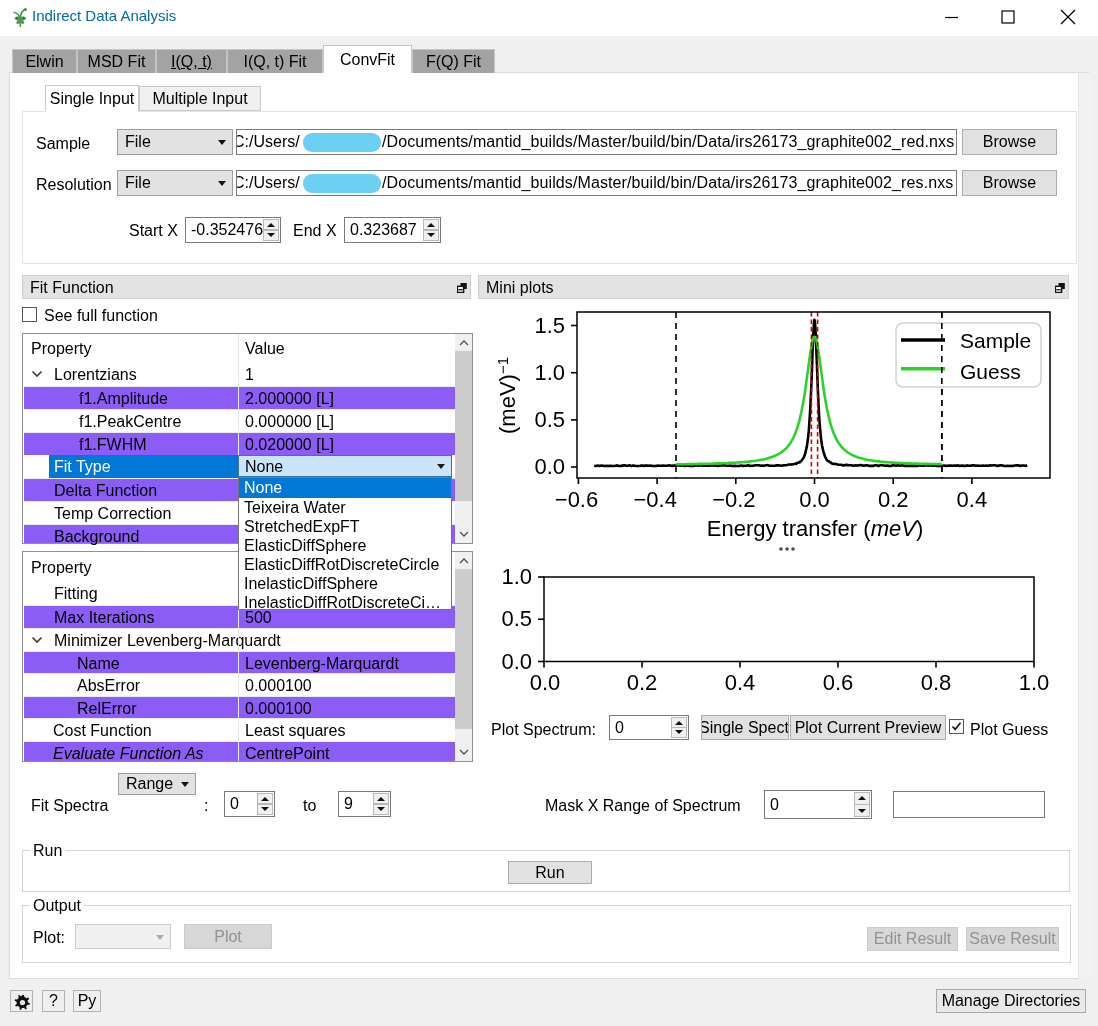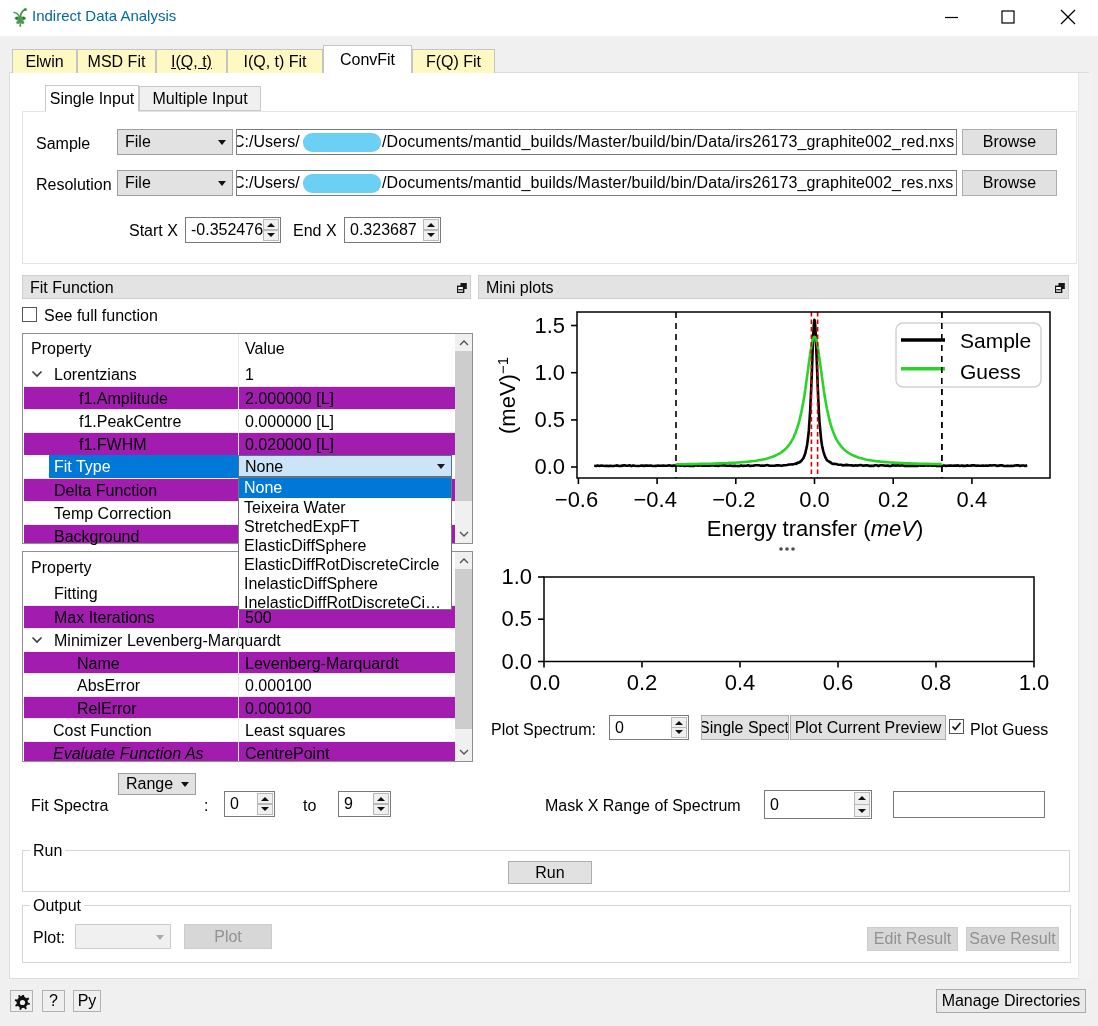--- a/index.html
+++ b/index.html
@@ -1,41 +1,41 @@
 <!DOCTYPE html>
 <html><head><meta charset="utf-8"><style>
 *{margin:0;padding:0;box-sizing:border-box;}
 html,body{width:1098px;height:1026px;}
 body{font-family:"Liberation Sans",sans-serif;position:relative;background:#f0f0f0;overflow:hidden;}
 .abs{position:absolute;}
 .titlebar{position:absolute;left:0;top:0;width:1098px;height:36px;background:#ffffff;border-bottom:0;}
 .title{position:absolute;left:32px;top:7px;font-size:15px;color:#0369a1;}
 .pane{position:absolute;left:9px;top:72px;width:1080px;height:907px;background:#ffffff;border:1px solid #dcdcdc;}
-.tab{position:absolute;top:49px;height:24px;background:#fef9c3;border:1px solid #c5c5c5;border-bottom:0;font-size:16px;color:#000;text-align:center;line-height:23px;}
+.tab{position:absolute;top:49px;height:24px;background:#a3a3a3;border:1px solid #c5c5c5;border-bottom:0;font-size:16px;color:#000;text-align:center;line-height:23px;}
 .tab.active{top:45px;height:28px;background:#fff;z-index:5;border-bottom:0;}
 .stab{position:absolute;font-size:16px;text-align:center;background:#f0f0f0;border:1px solid #c9c9c9;}
 .ipane{position:absolute;left:22px;top:111px;width:1055px;height:153px;border:1px solid #e4e4e4;background:#fff;}
 .lbl{position:absolute;font-size:16px;color:#000;white-space:nowrap;}
 .combo{position:absolute;background:#e2e2e2;border:1px solid #9f9f9f;font-size:16px;color:#000;}
 .combo .ct{position:absolute;left:7px;top:50%;transform:translateY(-50%);}
 .carr{position:absolute;right:6px;top:50%;margin-top:-2px;width:0;height:0;border-left:4.5px solid transparent;border-right:4.5px solid transparent;border-top:5px solid #111;}
 .field{position:absolute;background:#fff;border:1px solid #7a7a7a;font-size:16px;color:#000;overflow:hidden;white-space:nowrap;}
 .btn{position:absolute;background:#e1e1e1;border:1px solid #adadad;font-size:16px;color:#000;text-align:center;}
 .btn.dis{background:#d7d7d7;border-color:#cccccc;color:#929292;}
 .spin{position:absolute;background:#fff;border:1px solid #7a7a7a;font-size:16px;}
 .spin .v{position:absolute;left:5px;top:50%;transform:translateY(-50%);}
 .sarr{position:absolute;right:1px;top:1px;bottom:1px;width:16px;background:linear-gradient(#f0f0f0 46%,#b9b9b9 46%,#b9b9b9 54%,#f0f0f0 54%);border:1px solid #b9b9b9;}
 .sarr:before{content:"";position:absolute;left:3px;top:3px;width:0;height:0;border-left:4px solid transparent;border-right:4px solid transparent;border-bottom:4.5px solid #111;}
 .sarr:after{content:"";position:absolute;left:3px;bottom:3px;width:0;height:0;border-left:4px solid transparent;border-right:4px solid transparent;border-top:4.5px solid #111;}
 .dockhdr{position:absolute;top:275px;height:24px;background:#e3e3e3;border:1px solid #cfcfcf;font-size:16px;color:#000;}
 .dockhdr span{position:absolute;left:7px;top:3px;}
 .gb{position:absolute;border:1px solid #d5d5d5;background:#fff;}
 .gbl{position:absolute;font-size:16px;background:#fff;padding:0 3px;}
 .row{position:absolute;left:1px;right:1px;font-size:16px;color:#000;}
-.alt{background:#a21caf;}
+.alt{background:#8b5cf6;}
 .cb{position:absolute;background:#fff;border:1px solid #555555;}
 </style></head><body>
 <div class="titlebar">
 <svg class="abs" style="left:9px;top:6px" width="22" height="24" viewBox="0 0 22 24">
 <path d="M10.8 11.5 C9.8 8.8 7.0 6.6 4.5 6.2" fill="none" stroke="#4d9b51" stroke-width="1.4"></path>
 <path d="M11.2 11.5 C11.6 7.8 13.2 5.0 15.9 3.6" fill="none" stroke="#3f8f43" stroke-width="1.7"></path>
 <circle cx="16.4" cy="3.6" r="1.5" fill="#3f8f43"></circle>
 <path d="M11.2 10.8 C8.4 10.1 6.1 10.7 5.7 12.0 C5.3 13.2 6.9 14.3 9.0 14.4 C7.2 15.5 6.8 16.8 7.6 17.5 C8.5 18.3 10.0 18.0 10.7 17.1 L10.3 20.8 L12.3 20.8 L11.9 17.1 C12.6 18.0 14.1 18.3 15.0 17.5 C15.8 16.8 15.4 15.5 13.6 14.4 C15.7 14.3 17.3 13.2 16.9 12.0 C16.5 10.7 14.2 10.1 11.4 10.8 Z" fill="#4d9b51"></path>
 <circle cx="7.9" cy="12.1" r="1.0" fill="#276b2b"></circle>
 <circle cx="14.7" cy="12.1" r="1.0" fill="#276b2b"></circle>

